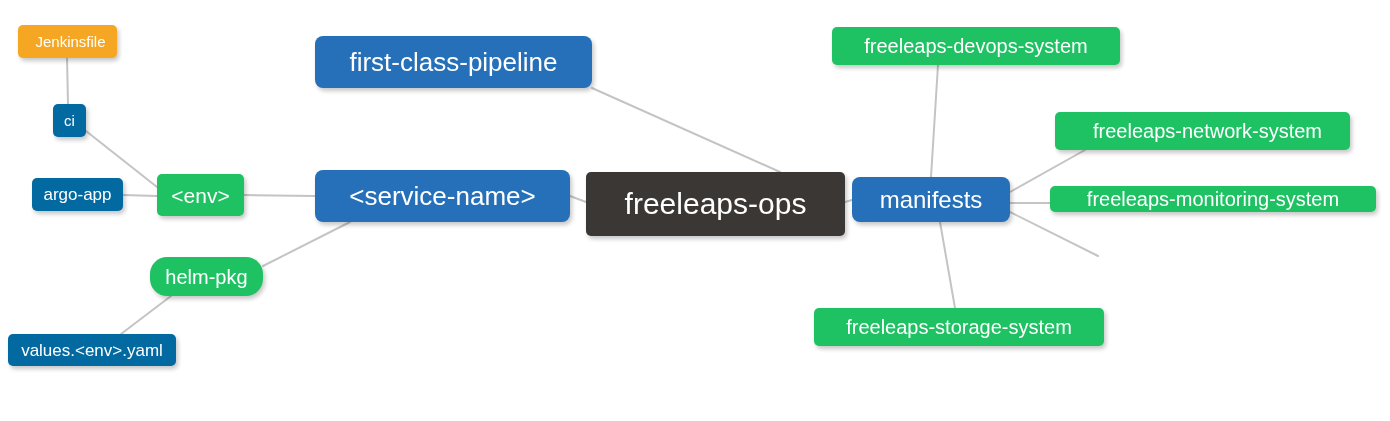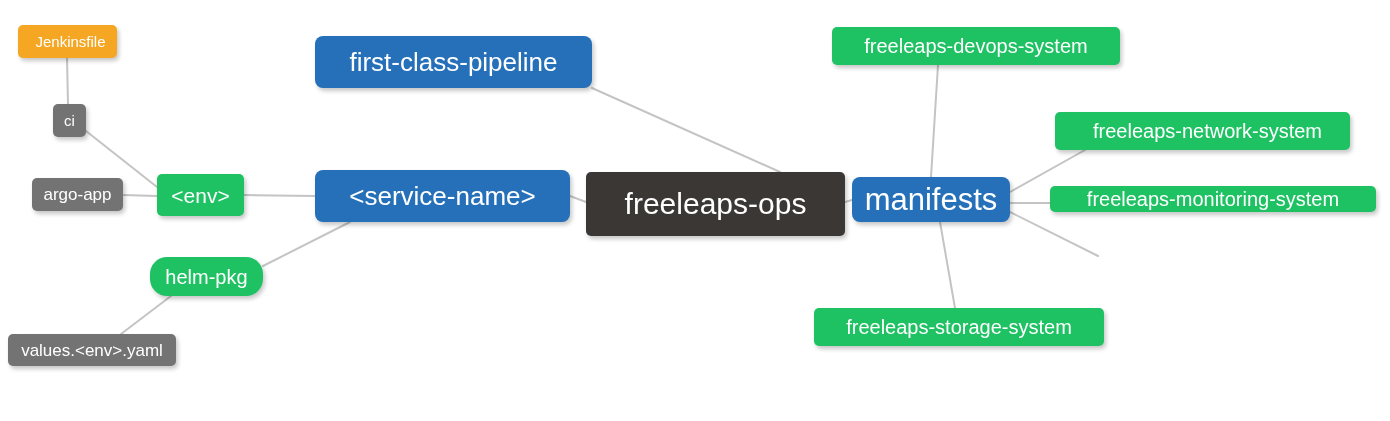--- a/index.html
+++ b/index.html
@@ -35,21 +35,21 @@
     white-space: nowrap;
     line-height: 1;
     box-shadow: 2px 3px 4px rgba(0,0,0,0.22);
     z-index: 5;
     padding: 0 10px;
   }
   .n-root   { background: #3b3734; }
   .n-blue   { background: #2570b8; border-radius: 8px; }
   .n-green  { background: #1ec263; }
   .n-orange { background: #f5a623; padding-left: 16px; }
-  .n-red    { background: #737373; }
+  .n-red    { background: #0369a1; }
 </style>
 </head>
 <body>
 
 <div id="canvas">
   <svg id="edges" viewBox="0 0 1390 421" preserveAspectRatio="none">
       <line x1="586" y1="202" x2="570" y2="196" stroke="#c4c4c4" stroke-width="2" stroke-linecap="round"></line>
       <line x1="592" y1="88" x2="780" y2="172" stroke="#c4c4c4" stroke-width="2" stroke-linecap="round"></line>
       <line x1="845" y1="202" x2="852" y2="200" stroke="#c4c4c4" stroke-width="2" stroke-linecap="round"></line>
       <line x1="315" y1="196" x2="244" y2="195" stroke="#c4c4c4" stroke-width="2" stroke-linecap="round"></line>
@@ -66,21 +66,21 @@
     </svg>
 <div class="node n-root" style="left: 586px; top: 172px; width: 259px; height: 64px; font-size: 30px; align-items: center;">
       <span>freeleaps-ops</span>
     </div>
     <div class="node n-blue" style="left: 315px; top: 170px; width: 255px; height: 52px; font-size: 26px; justify-content: center;">
       <span>&lt;service-name&gt;</span>
     </div>
     <div class="node n-blue" style="left: 315px; top: 36px; width: 277px; height: 52px; font-size: 26px;">
       <span>first-class-pipeline</span>
     </div>
-    <div class="node n-blue" style="left: 852px; top: 177px; width: 158px; height: 45px; font-size: 31px;">
+    <div class="node n-blue" style="left: 852px; top: 177px; width: 158px; height: 45px; font-size: 24px;">
       <span>manifests</span>
     </div>
     <div class="node n-green" style="left: 157px; top: 174px; width: 87px; height: 42px; font-size: 21px;">
       <span>&lt;env&gt;</span>
     </div>
     <div class="node n-green" style="left: 150px; top: 257px; width: 113px; height: 39px; font-size: 20px; border-radius: 17px;">
       <span>helm-pkg</span>
     </div>
     <div class="node n-orange" style="left: 18px; top: 25px; width: 99px; height: 33px; font-size: 15px;">
       <span>Jenkinsfile</span>

